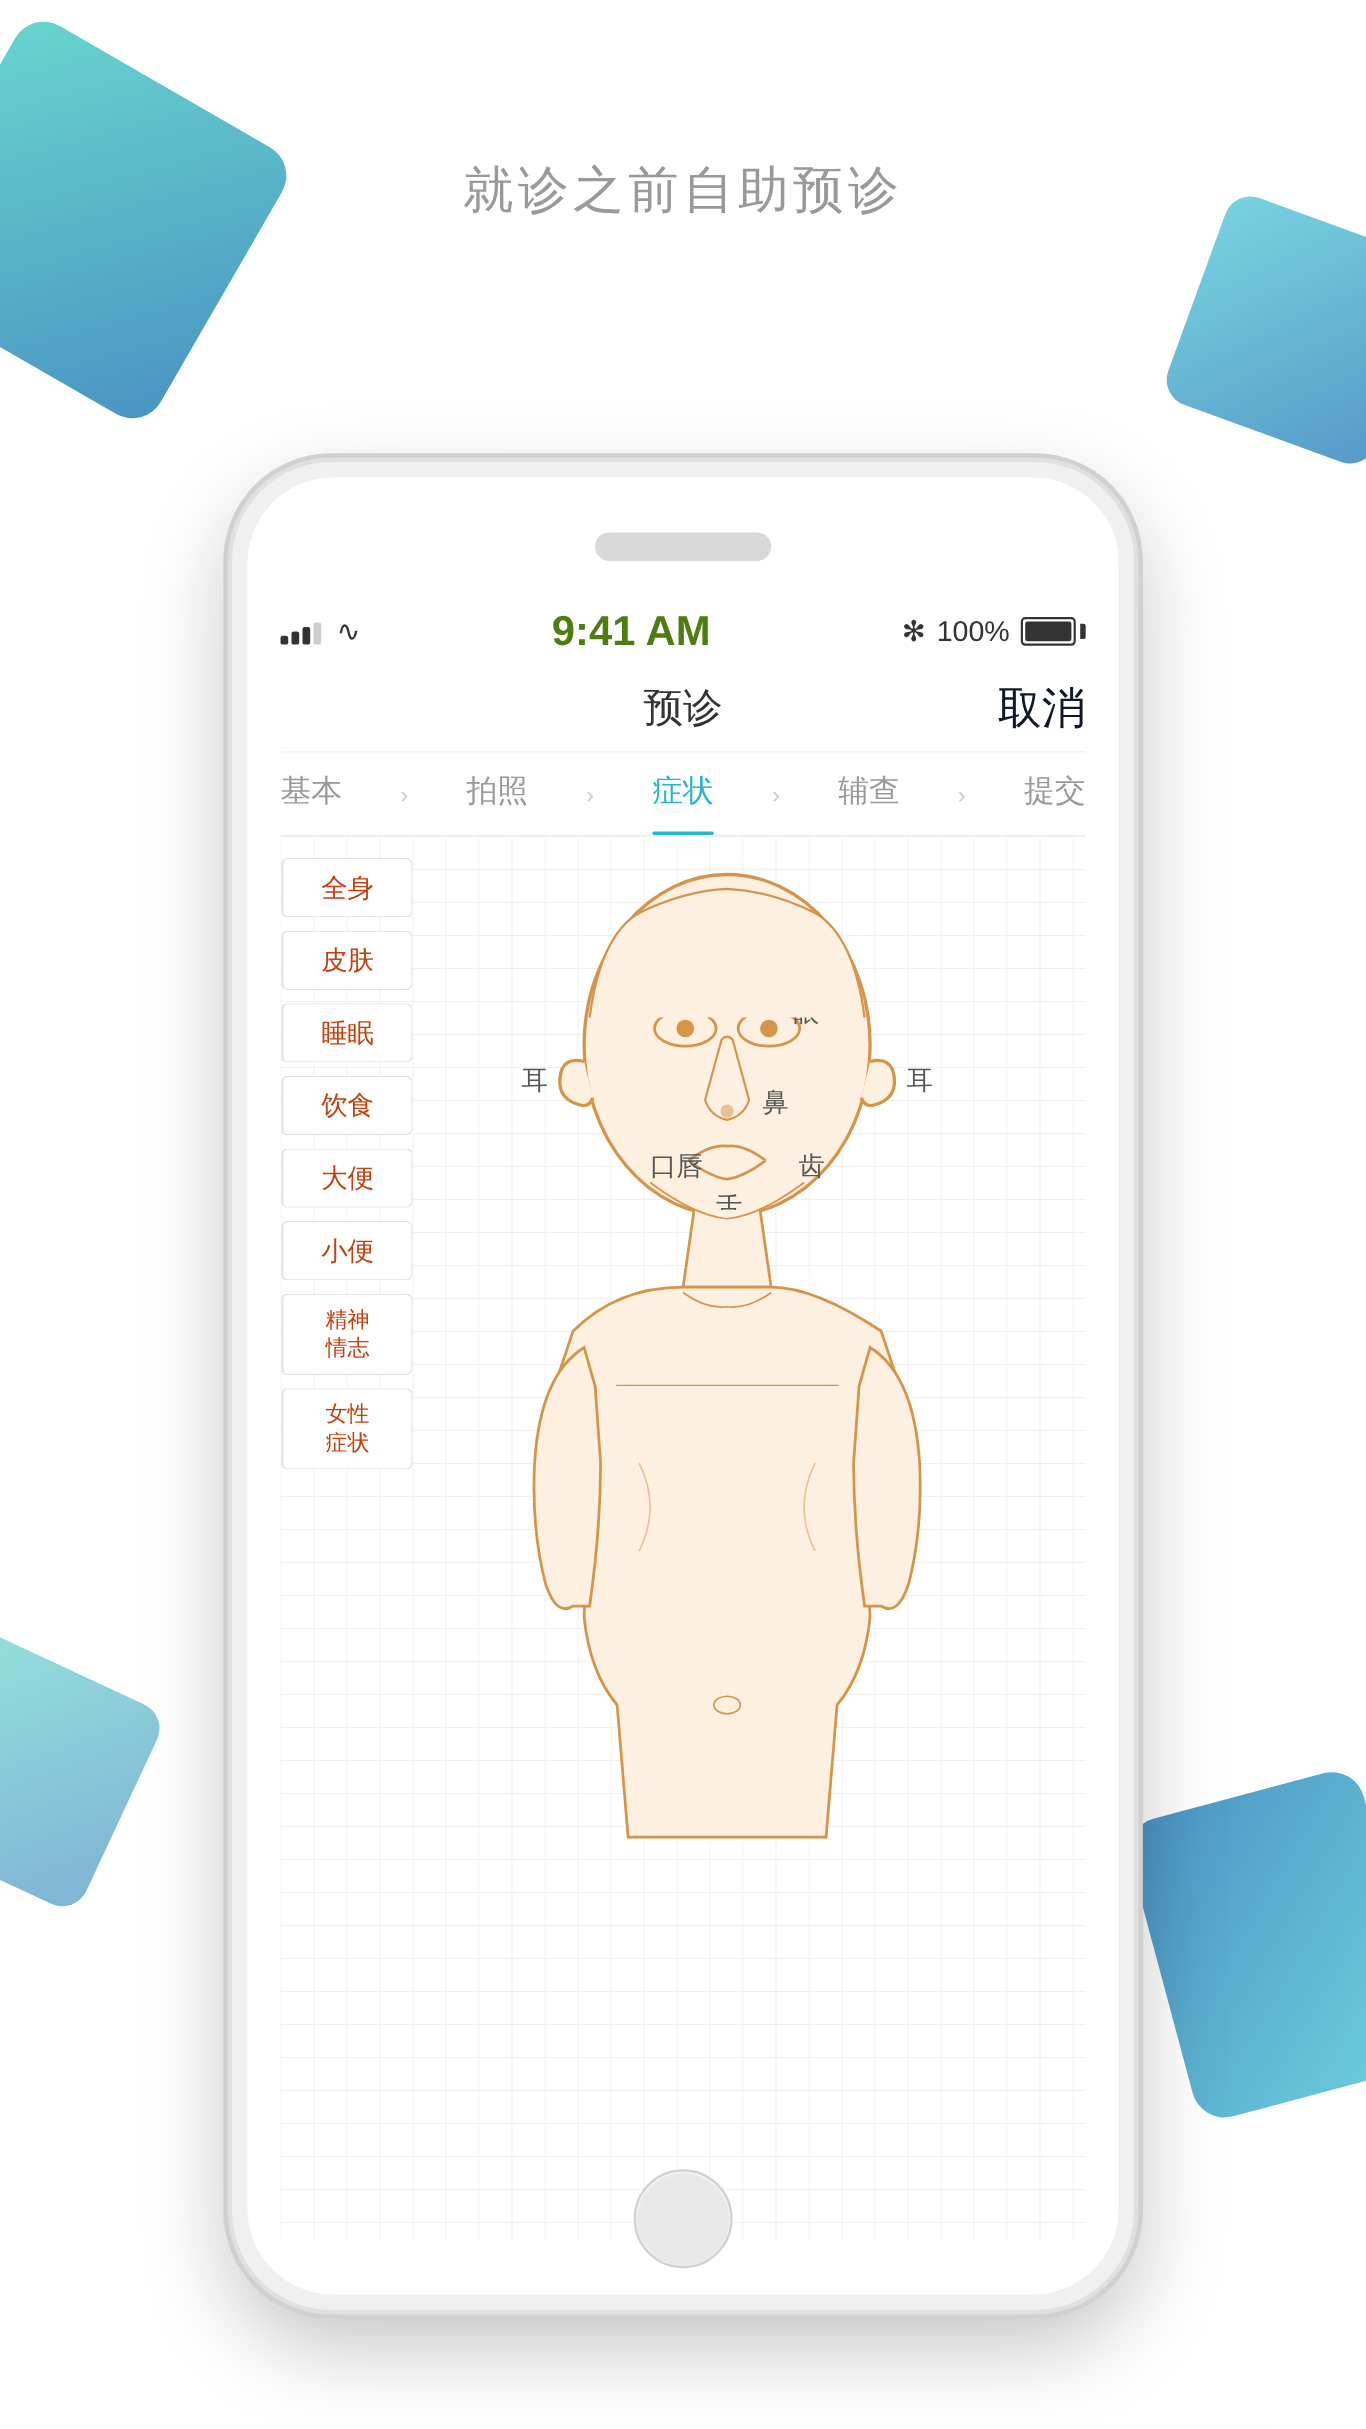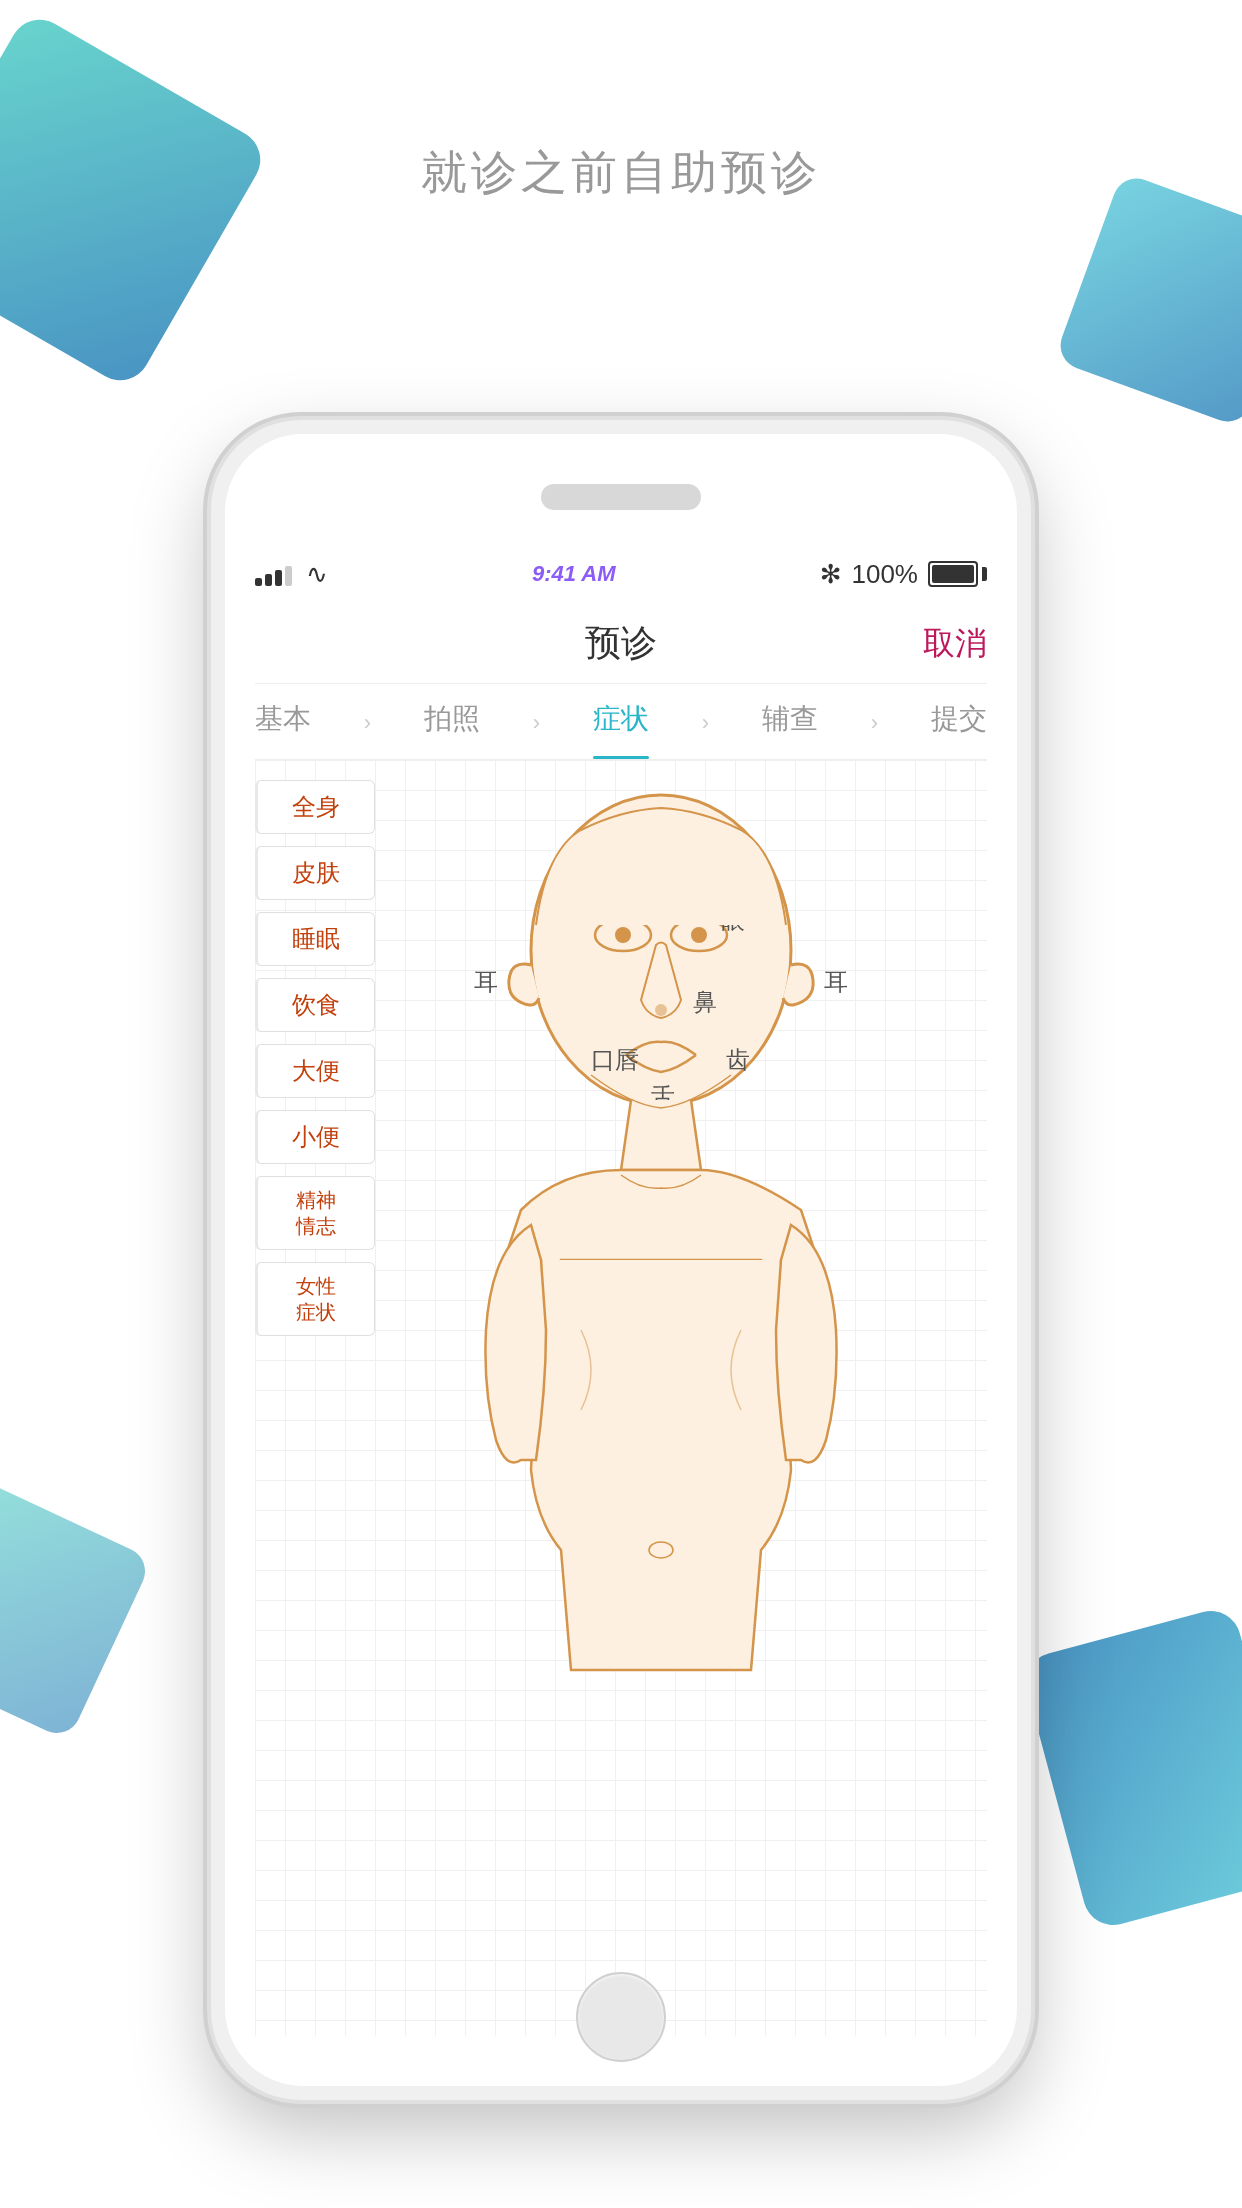--- a/index.html
+++ b/index.html
@@ -167,24 +167,23 @@
       background: #333;
       border-radius: 2px;
     }
 
     .wifi-icon {
       font-size: 26px;
       color: #333;
     }
 
     .status-center {
-      font-size: 22px;
+      font-size: 38px;
       font-weight: 600;
-      color: #8b5cf6;
-      font-style: italic;
+      color: #4d7c0f;
     }
 
     .status-right {
       display: flex;
       align-items: center;
       gap: 10px;
       font-size: 26px;
       color: #333;
     }
 
@@ -237,22 +236,22 @@
     .nav-title {
       font-size: 36px;
       font-weight: 500;
       color: #333;
       text-align: center;
     }
 
     .nav-cancel {
       position: absolute;
       right: 0;
-      font-size: 32px;
-      color: #be185d;
+      font-size: 40px;
+      color: #0f172a;
     }
 
     
     .step-tabs {
       position: absolute;
       top: 252px;
       left: 30px;
       right: 30px;
       height: 74px;
       display: flex;

